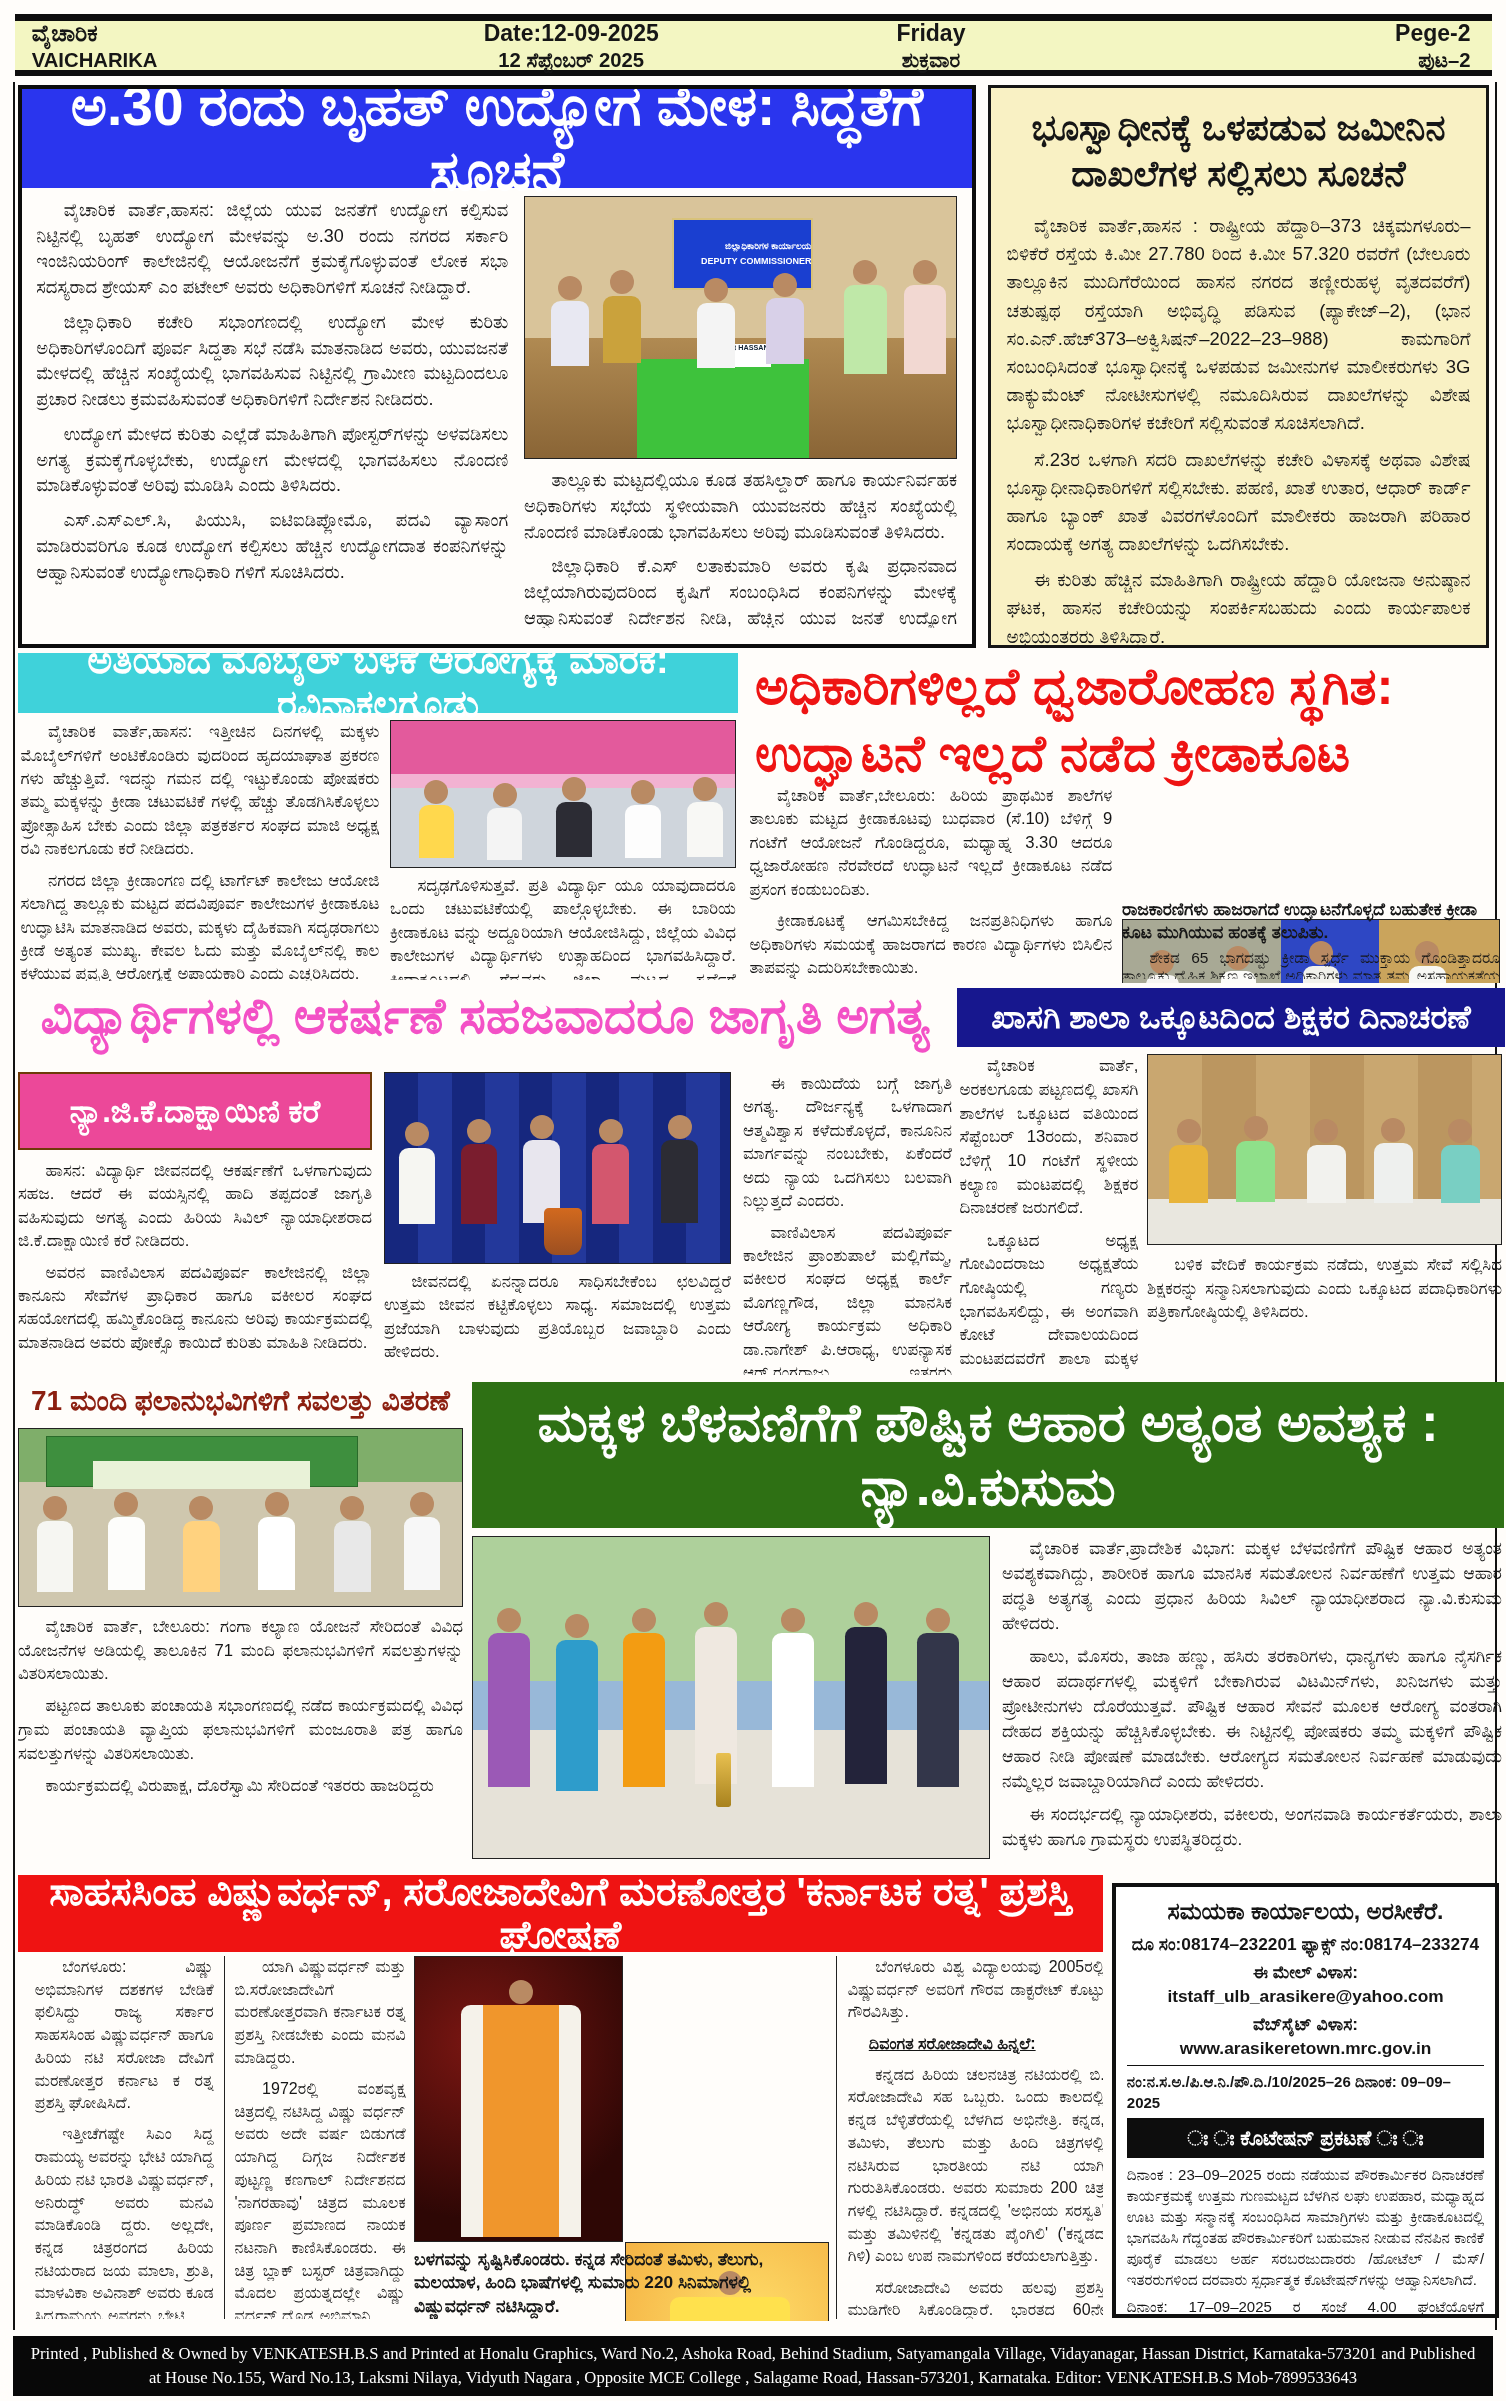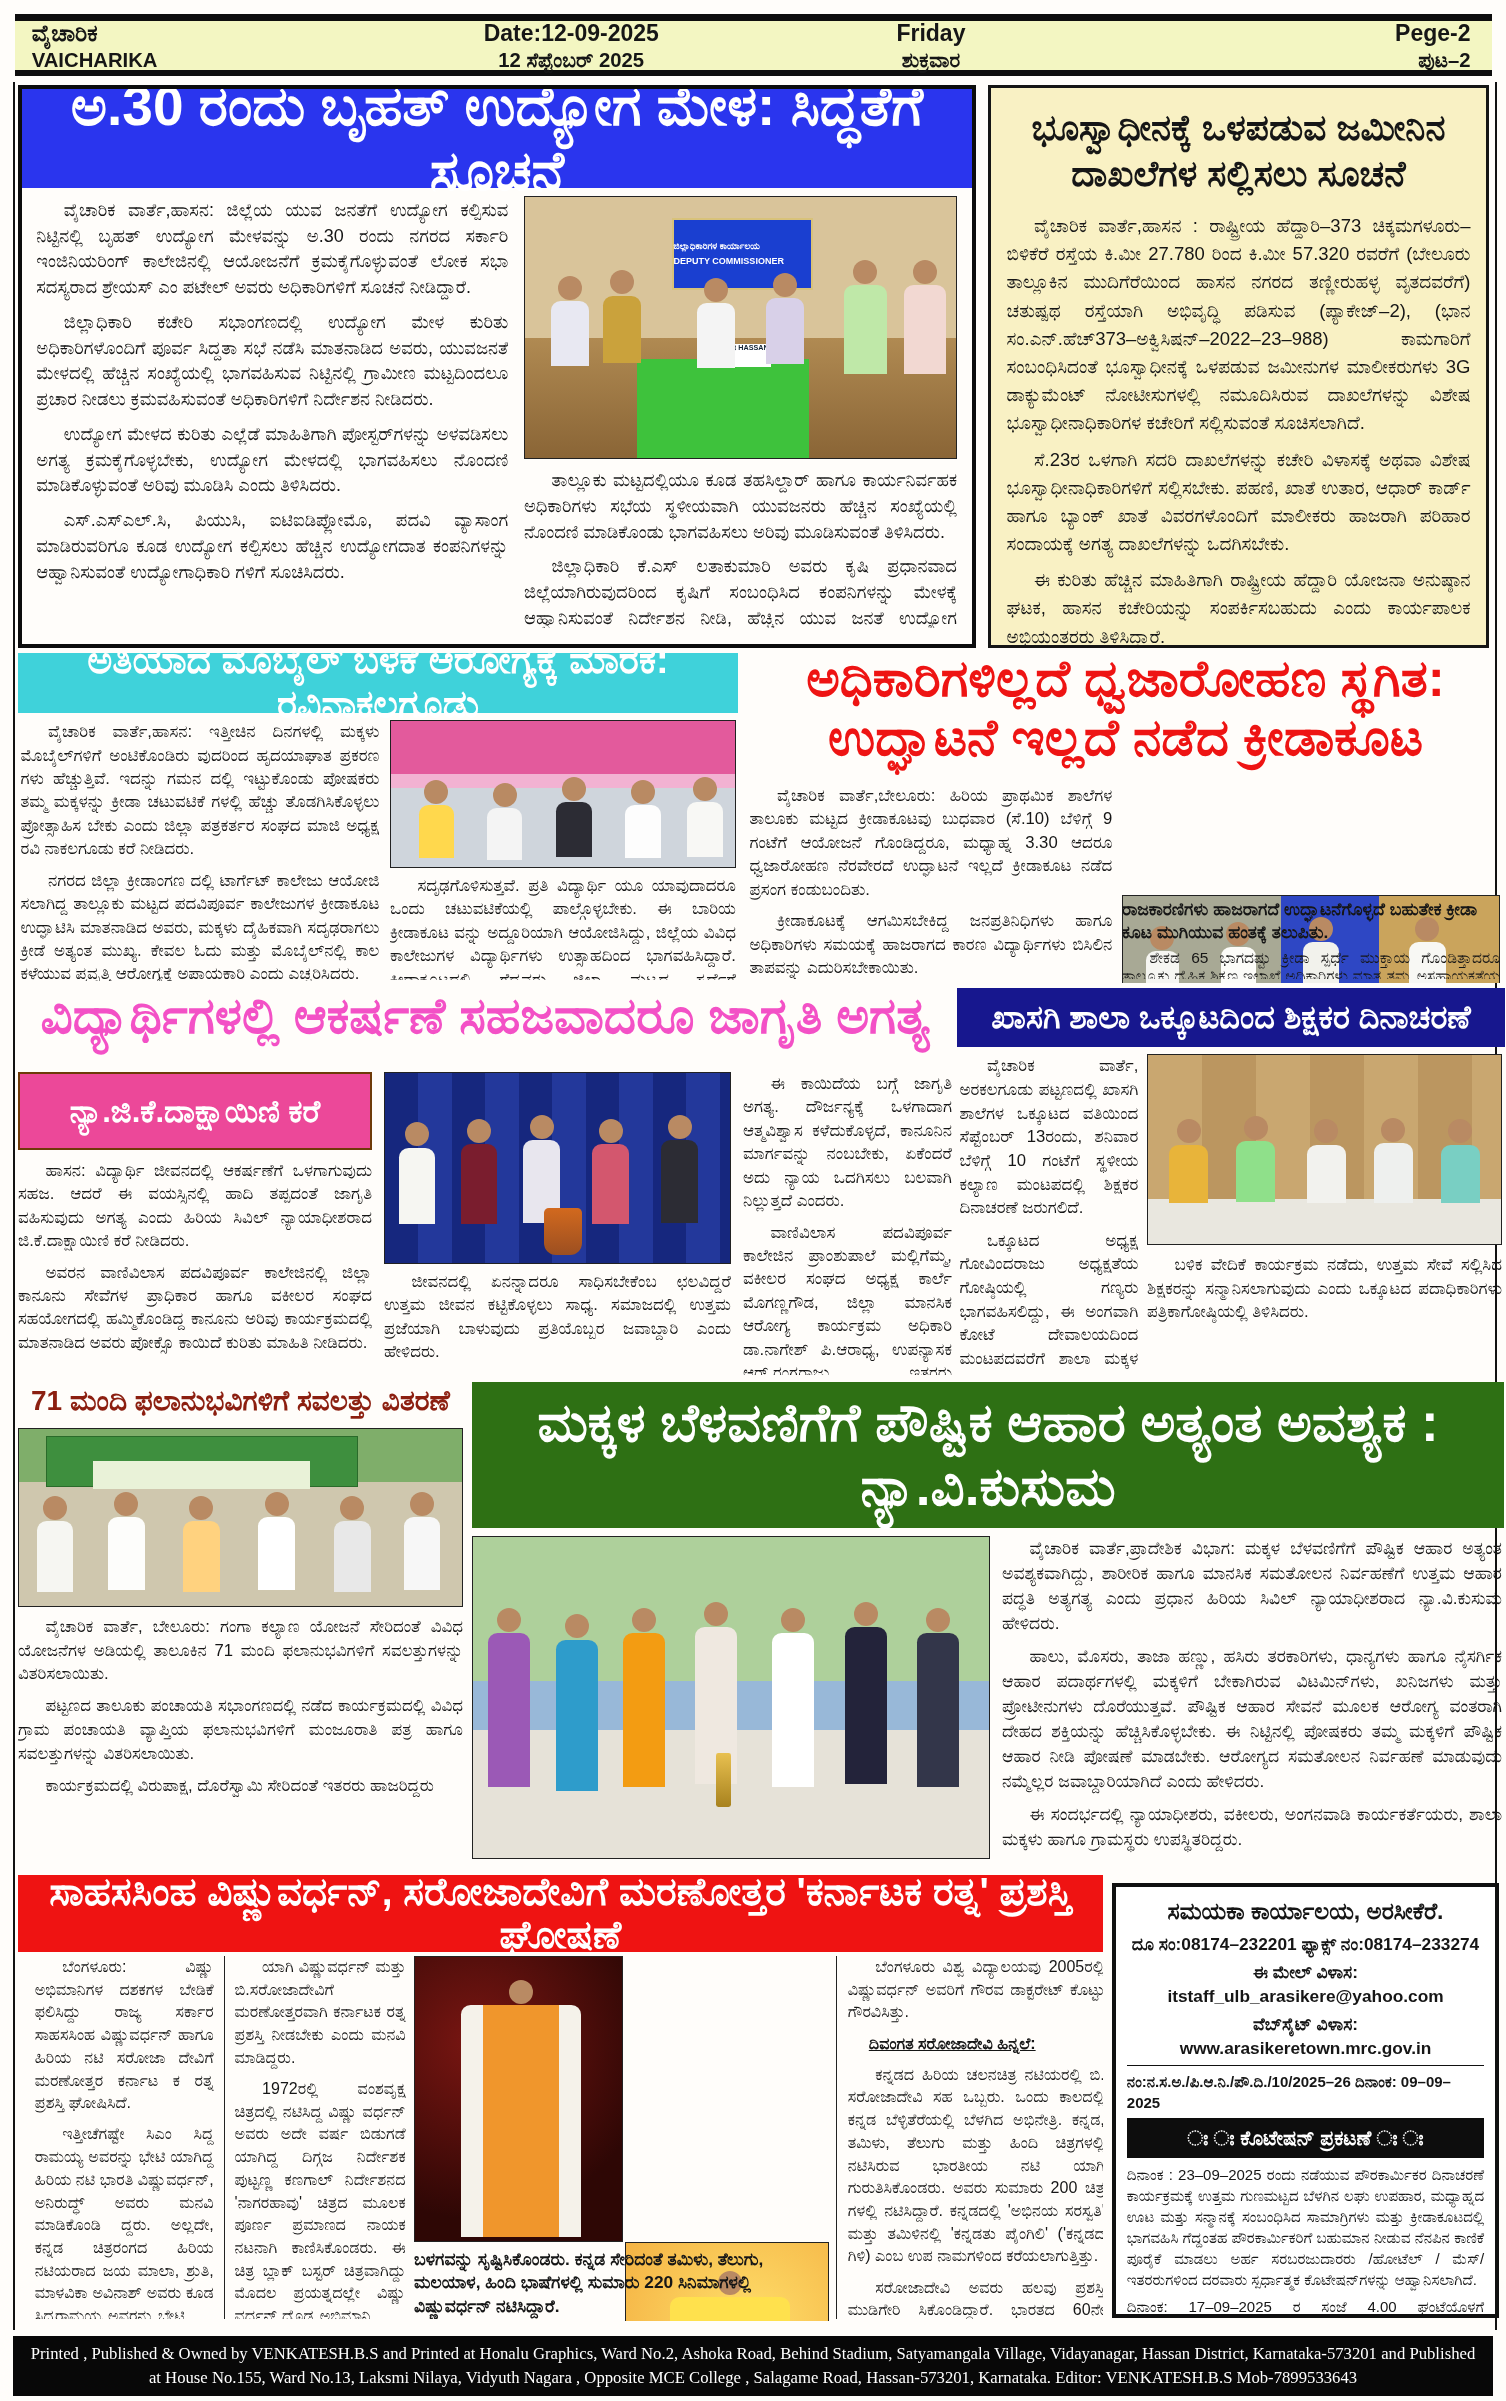--- a/index.html
+++ b/index.html
@@ -40,21 +40,21 @@
   .mob{position:absolute;left:18px;top:653px;width:720px;height:332px;overflow:hidden;}
   .mob-banner{height:60px;background:#3fd2da;color:#fff;font-size:38px;font-weight:bold;
               display:flex;align-items:center;justify-content:center;text-align:center;}
   .mob-body{position:relative;height:273px;font-size:16.7px;line-height:1.40;}
   .mob-colL{position:absolute;left:2.4px;top:7.2px;width:359px;height:261px;overflow:hidden;}
   .mob-photo{position:absolute;left:372px;top:7.2px;width:346px;height:148px;}
   .mob-colR{position:absolute;left:372px;top:161px;width:346px;height:106px;overflow:hidden;}
 
   
   .sports{position:absolute;left:747px;top:649px;width:757px;height:334px;overflow:hidden;}
-  .sports h2{color:#ee1413;font-size:51px;line-height:1.16;text-align:center;margin:0;font-weight:bold;}
+  .sports h2{color:#ee1413;font-size:51px;line-height:1.16;text-align:left;margin:8px;font-weight:bold;}
   .sports-colL{position:absolute;left:2.4px;top:135px;width:363px;height:195px;overflow:hidden;font-size:16.7px;line-height:1.4;}
   .sports-photo{position:absolute;left:375px;top:128px;width:378px;height:117px;}
   .sports-capbox{position:absolute;left:375px;top:249px;width:378px;height:81px;overflow:hidden;}
 
   
   .navy{position:absolute;left:957px;top:988px;width:548px;height:387px;overflow:hidden;}
   .navy-banner{height:59px;background:#17178e;color:#fff;font-size:32px;font-weight:bold;
                display:flex;align-items:center;justify-content:center;text-align:center;}
   .navy-body{position:relative;height:329px;font-size:16.7px;line-height:1.42;}
   .navy-colL{position:absolute;left:2.4px;top:7.2px;width:179px;height:316px;overflow:hidden;}
@@ -111,21 +111,21 @@
   .footer{position:absolute;left:13px;top:2336px;width:1480px;height:60px;background:#080808;color:#fff;
           display:flex;flex-direction:column;justify-content:center;gap:3.6px;text-align:center;
           font-size:16.7px;font-family:"Liberation Serif",serif;}
 
   
   .ph{position:relative;overflow:hidden;background:#8b8b80;border:1.2px solid #222;box-sizing:border-box;}
   .person{position:absolute;display:flex;flex-direction:column;align-items:center;}
   .person::before{content:"";width:24px;height:24px;border-radius:50%;background:#b98a63;margin-bottom:1.2px;flex:none;}
   .person i{display:block;width:100%;flex:1;border-radius:9.6px 9.6px 0 0;background:var(--s,#eee);}
   .dc-sign{position:absolute;left:34%;top:8%;width:32%;height:26%;background:#1a3fd0;border:2.4px solid #d8c27a;
-           color:#fff;text-align:left;font-size:9px;font-weight:bold;display:flex;flex-direction:column;justify-content:center;gap:2px;}
+           color:#fff;text-align:right;font-size:9px;font-weight:bold;display:flex;flex-direction:column;justify-content:center;gap:2px;}
   .dc-table{position:absolute;left:0;bottom:0;width:100%;height:46%;background:linear-gradient(#b08a52,#8a6536);}
   .dc-green{position:absolute;left:26%;bottom:0;width:40%;height:38%;background:#3ec23c;}
   .plate{position:absolute;left:45%;top:56%;width:12%;height:9%;background:#fff;color:#123;
          font-size:7.2px;font-weight:bold;text-align:center;line-height:1.1;overflow:hidden;}
   .pot{position:absolute;left:46%;bottom:4%;width:38px;height:47px;background:linear-gradient(#d2691e,#9c4f21);border-radius:4.8px 4.8px 12px 12px;}
   .lamp{position:absolute;left:47%;bottom:16%;width:15.5px;height:54px;background:linear-gradient(#e8c050,#a8821e);border-radius:2.4px;}
   .banner-strip{position:absolute;left:6%;top:4%;width:70%;height:28%;background:#3e8f3e;border:1.8px solid #2a6b2a;}
   .banner-strip span{display:block;margin:8% auto 0;width:70%;height:55%;background:#e9f2d8;}
 </style>
 </head>

